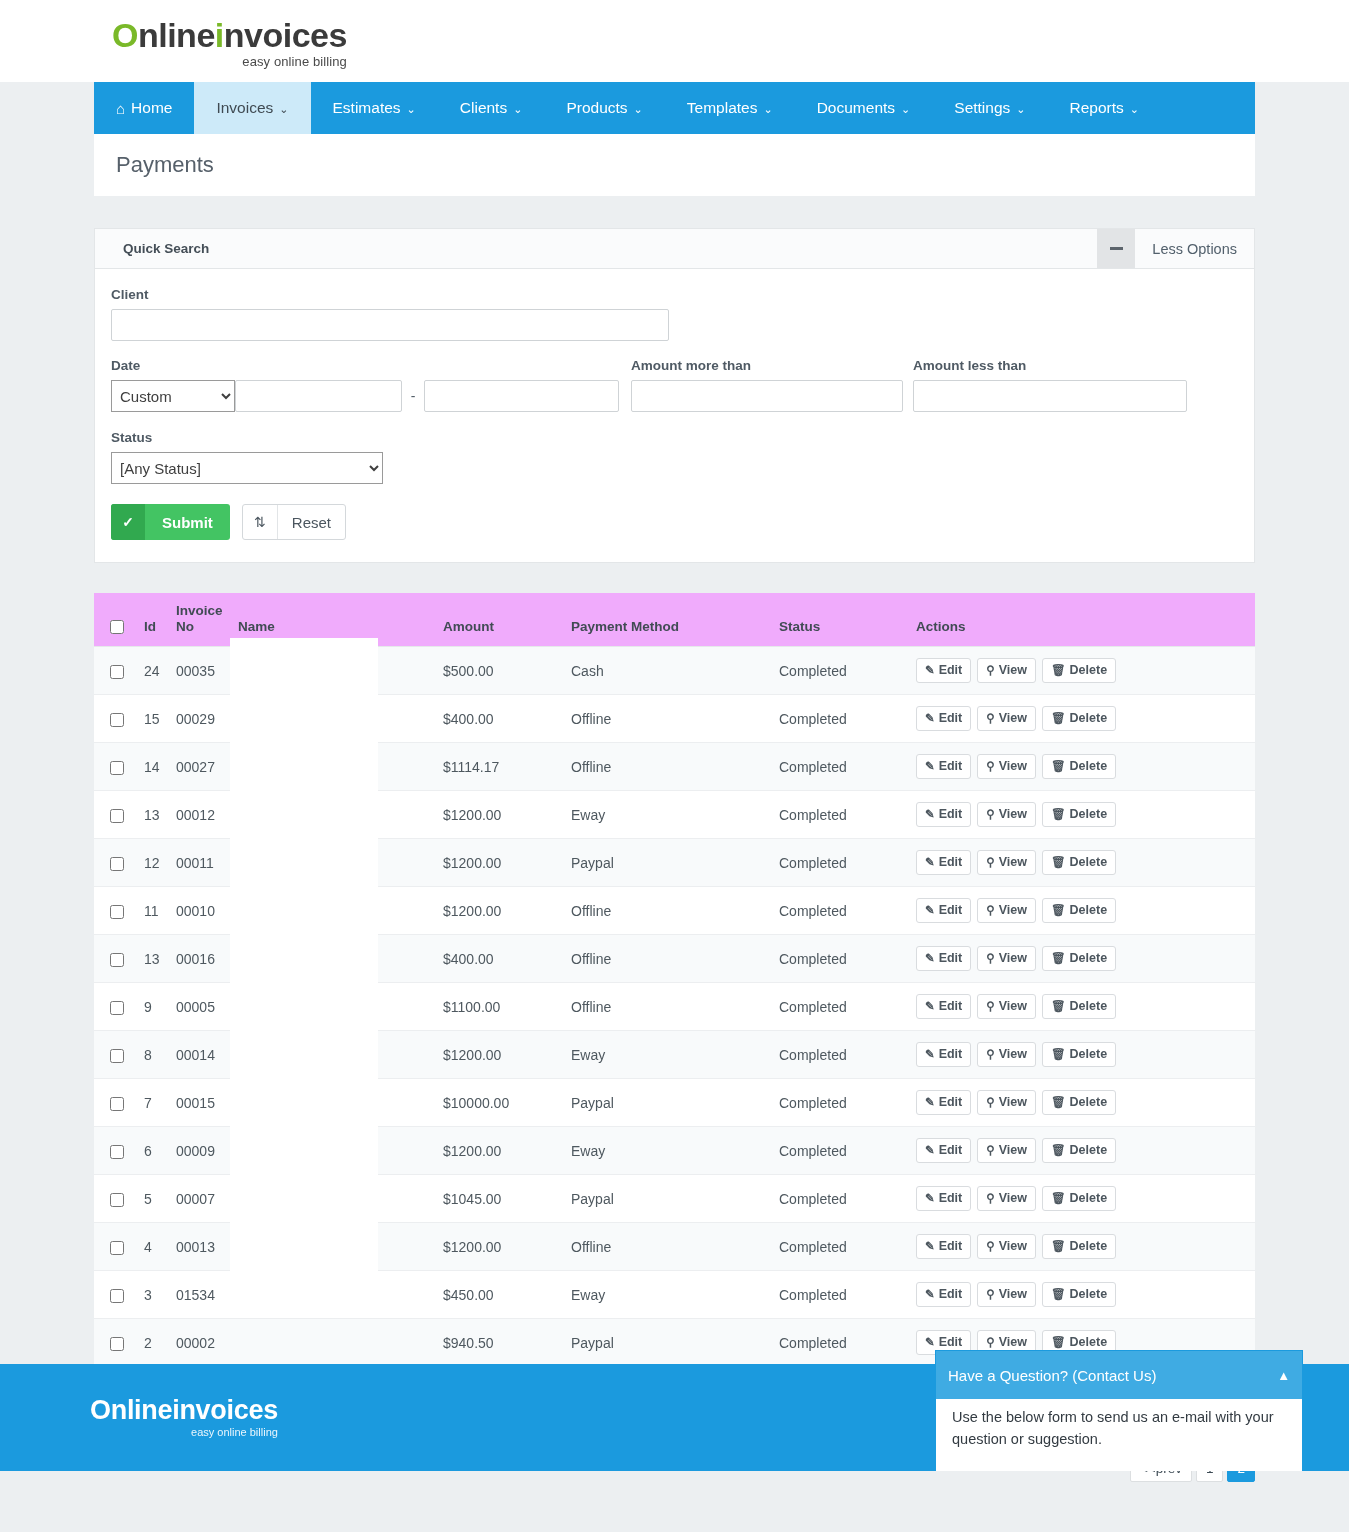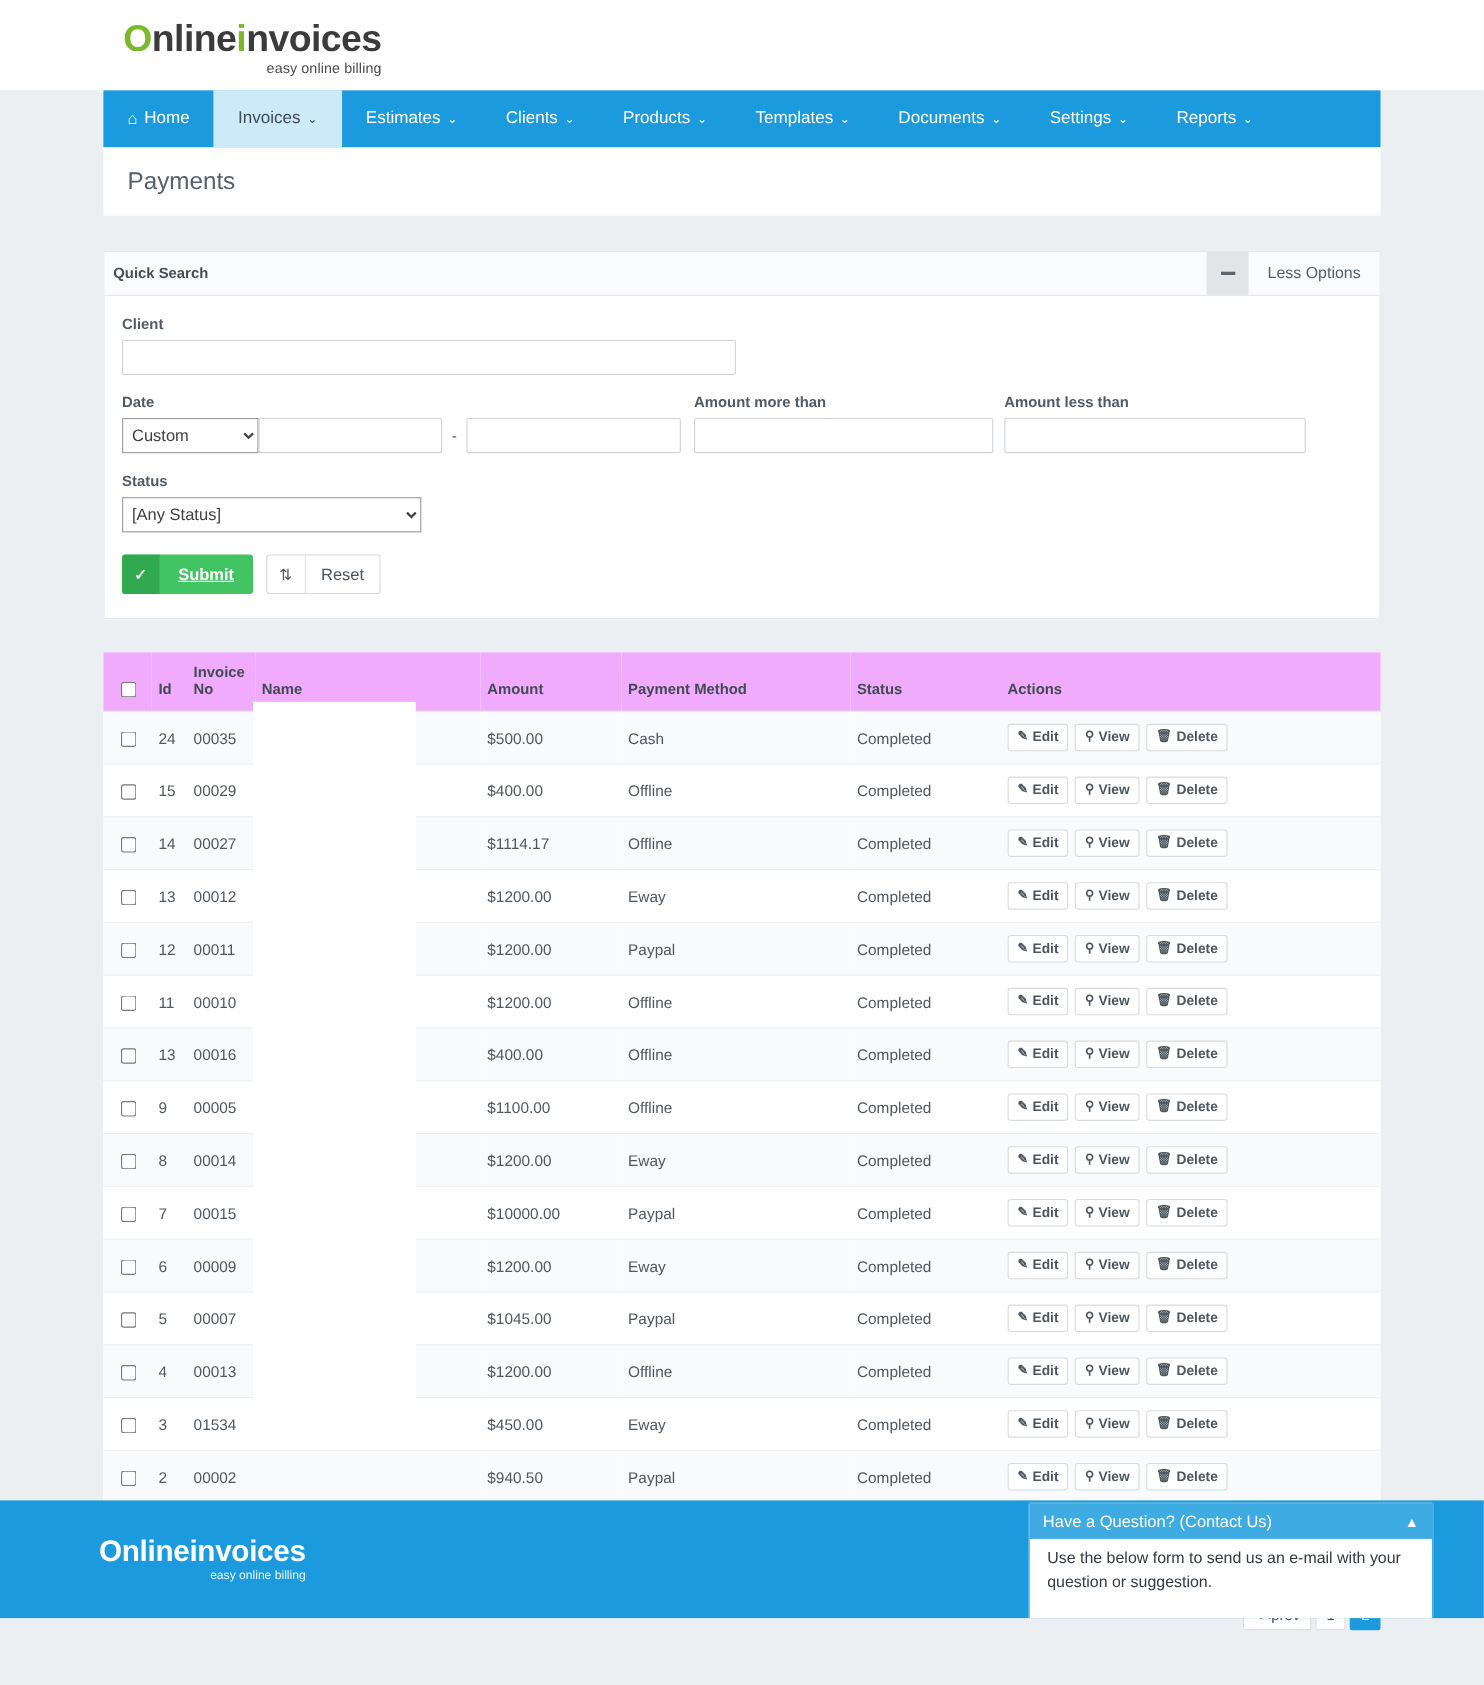--- a/index.html
+++ b/index.html
@@ -98,21 +98,21 @@
     margin: 0 94px;
     width: 1161px;
     border: 1px solid #e3e6e8;
   }
   .panel-head {
     height: 40px;
     background: #fafbfc;
     border-bottom: 1px solid #e3e6e8;
     display: flex;
     align-items: center;
-    padding-left: 8px;
+    padding-left: 28px;
     position: relative;
   }
   .panel-head .t {
     font-size: 13.5px;
     font-weight: 700;
     color: #444e57;
   }
   .less-opts {
     position: absolute;
     right: 0; top: 0; bottom: 0;
@@ -212,21 +212,21 @@
     overflow: hidden;
     padding: 0;
     font-family: "Liberation Sans", sans-serif;
   }
   .btn-submit .ck {
     background: #31a94f;
     width: 34px; height: 36px;
     display: flex; align-items: center; justify-content: center;
     font-size: 14px;
   }
-  .btn-submit .lbl { padding: 0 17px; text-decoration: underline; }
+  .btn-submit .lbl { padding: 0 17px; }
   .btn-reset {
     display: flex;
     align-items: center;
     height: 36px;
     border: 1px solid #d4d8db;
     background: #fff;
     color: #4b565f;
     font-size: 15px;
     border-radius: 3px;
     cursor: pointer;
@@ -420,21 +420,21 @@
     right: 46px;
     bottom: 0;
     width: 368px;
     background: #ffffff;
     border: 1px solid #1b9ade;
     border-bottom: none;
     z-index: 10;
   }
   .chat-head {
     background: #3fabe3;
-    height: 32px;
+    height: 48px;
     display: flex;
     align-items: center;
     justify-content: space-between;
     padding: 0 12px;
     color: #fff;
     font-size: 15px;
     cursor: pointer;
     text-align: center;
   }
   .chat-body {

